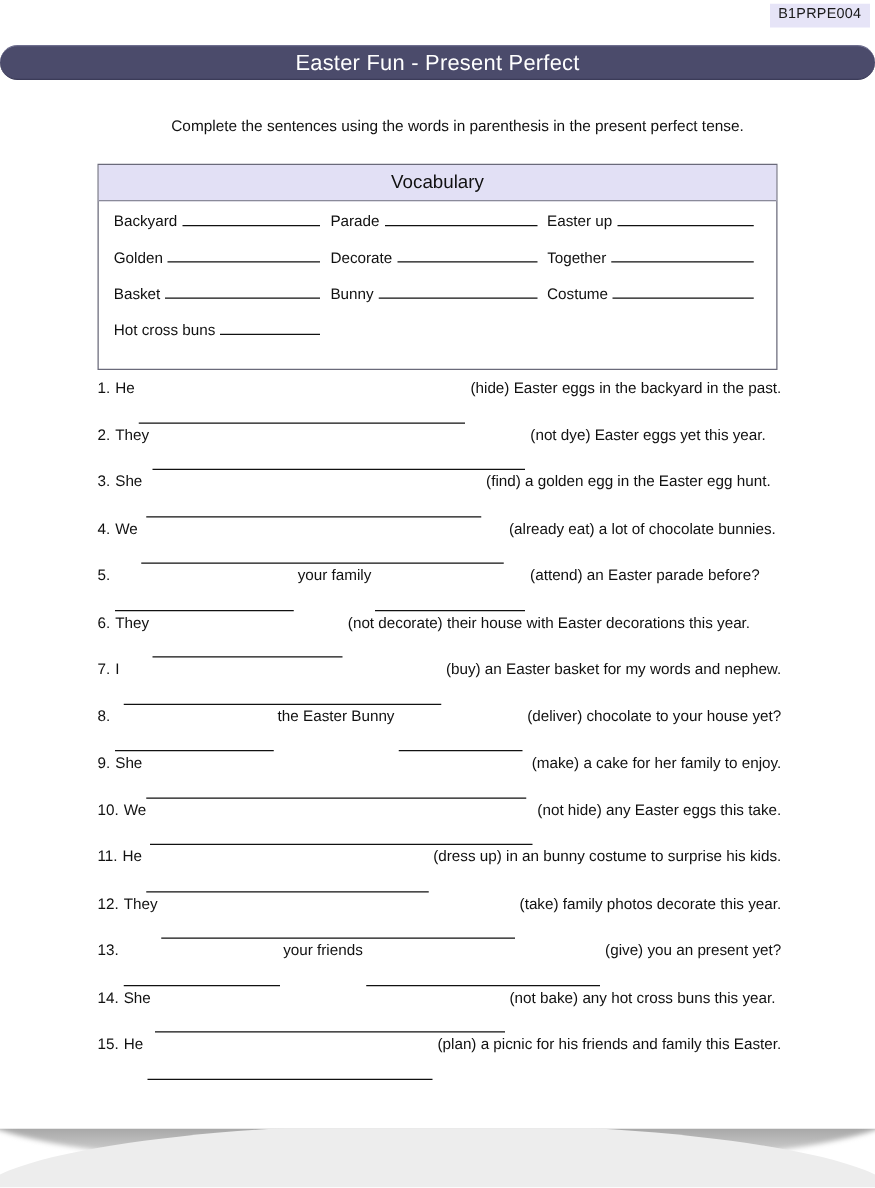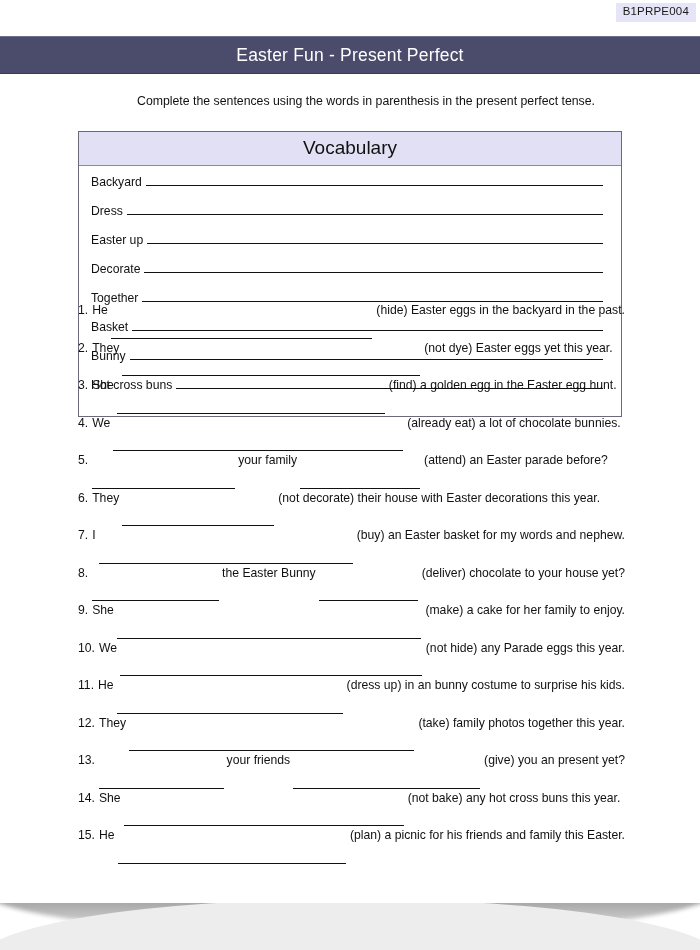--- a/index.html
+++ b/index.html
@@ -35,28 +35,29 @@
     padding: 3px 7px 4px 7px;
     line-height: 1;
   }
 
   
   .banner {
     position: absolute;
     top: 36px;
     left: 0;
     width: 700px;
-    height: 38px;
+    height: 28px;
     background: #4b4b6b;
     border-top: 1px solid #6e6e8e;
     border-bottom: 1px solid #3b3b58;
     box-sizing: border-box;
     display: flex;
     align-items: center;
     justify-content: center;
+    border-radius: 17px;
   }
   .banner-title {
     color: #ffffff;
     font-size: 17.5px;
     letter-spacing: 0.2px;
   }
 
   
   .instruction {
     position: absolute;
@@ -75,27 +76,27 @@
     left: 78px;
     width: 544px;
     border: 1px solid #6a6a7a;
     box-sizing: border-box;
     background: #ffffff;
   }
   .vocab-header {
     background: #e2e0f5;
     border-bottom: 1px solid #8a8a9a;
     text-align: center;
-    font-size: 19px;
+    font-size: 15px;
     padding: 5px 0 6px 0;
     color: #111111;
   }
   .vocab-grid {
     display: grid;
-    grid-template-columns: 1fr;
+    grid-template-columns: 1fr 1fr 1fr;
     padding: 8px 10px 10px 12px;
   }
   .vocab-cell {
     display: flex;
     align-items: baseline;
     font-size: 12.2px;
     height: 29px;
     white-space: nowrap;
     overflow: hidden;
   }
@@ -176,41 +177,49 @@
   <div class="instruction">Complete the sentences using the words in parenthesis in the present perfect tense.</div>
 
   <div class="vocab-box">
     <div class="vocab-header">Vocabulary</div>
     <div class="vocab-grid" id="vocab-grid">
         <div class="vocab-cell">
           <span class="vocab-word">Backyard</span>
           <span class="vocab-line"></span>
         </div>
         <div class="vocab-cell">
-          <span class="vocab-word">Dress</span>
+          <span class="vocab-word">Parade</span>
           <span class="vocab-line"></span>
         </div>
         <div class="vocab-cell">
           <span class="vocab-word">Easter up</span>
           <span class="vocab-line"></span>
         </div>
         <div class="vocab-cell">
+          <span class="vocab-word">Golden</span>
+          <span class="vocab-line"></span>
+        </div>
+        <div class="vocab-cell">
           <span class="vocab-word">Decorate</span>
           <span class="vocab-line"></span>
         </div>
         <div class="vocab-cell">
           <span class="vocab-word">Together</span>
           <span class="vocab-line"></span>
         </div>
         <div class="vocab-cell">
           <span class="vocab-word">Basket</span>
           <span class="vocab-line"></span>
         </div>
         <div class="vocab-cell">
           <span class="vocab-word">Bunny</span>
+          <span class="vocab-line"></span>
+        </div>
+        <div class="vocab-cell">
+          <span class="vocab-word">Costume</span>
           <span class="vocab-line"></span>
         </div>
         <div class="vocab-cell">
           <span class="vocab-word">Hot cross buns</span>
           <span class="vocab-line"></span>
         </div>
       </div>
   </div>
 
   <div class="questions" id="question-list">
@@ -267,33 +276,33 @@
       <div class="q-row">
         <span class="q-num">9.</span>
         <span class="q-pre">She</span>
         <span class="q-blank" style="width: 310px;"></span>
         <span class="q-tail">(make) a cake for her family to enjoy.</span>
       </div>
       <div class="q-row">
         <span class="q-num">10.</span>
         <span class="q-pre">We</span>
         <span class="q-blank" style="width: 310px;"></span>
-        <span class="q-tail">(not hide) any Parade eggs this year.</span>
+        <span class="q-tail">(not hide) any Easter eggs this take.</span>
       </div>
       <div class="q-row">
         <span class="q-num">11.</span>
         <span class="q-pre">He</span>
         <span class="q-blank" style="width: 242px;"></span>
         <span class="q-tail">(dress up) in an bunny costume to surprise his kids.</span>
       </div>
       <div class="q-row">
         <span class="q-num">12.</span>
         <span class="q-pre">They</span>
         <span class="q-blank" style="width: 288px;"></span>
-        <span class="q-tail">(take) family photos together this year.</span>
+        <span class="q-tail">(take) family photos decorate this year.</span>
       </div>
       <div class="q-row">
         <span class="q-num">13.</span>
         <span class="q-blank" style="width: 130px;"></span>
         <span class="q-mid">your friends</span>
         <span class="q-blank" style="width: 195px;"></span>
         <span class="q-tail">(give) you an present yet?</span>
       </div>
       <div class="q-row">
         <span class="q-num">14.</span>

